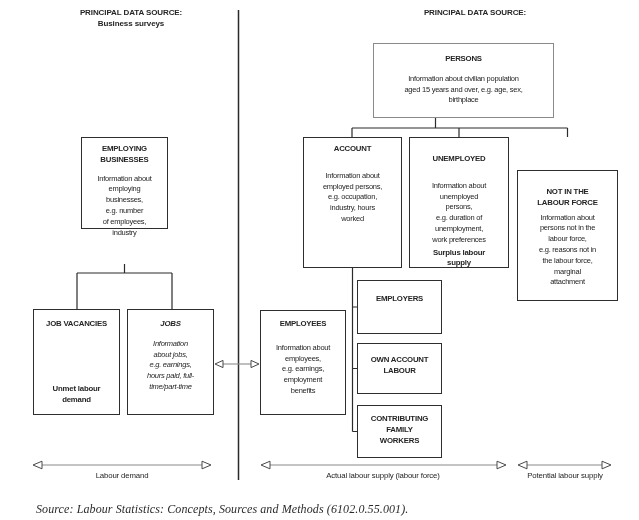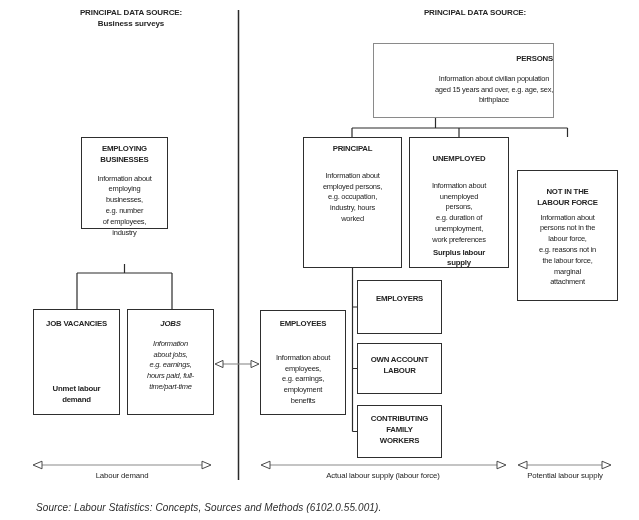--- a/index.html
+++ b/index.html
@@ -11,21 +11,21 @@
   .hdr{position:absolute;text-align:center;font-weight:bold;font-size:8px;line-height:10.5px;letter-spacing:-0.1px;}
   .box{
     position:absolute;box-sizing:border-box;border:1px solid #2e2e2e;background:#fff;
     text-align:center;display:flex;flex-direction:column;align-items:center;
   }
   .box.gray{border-color:#8a8a8a;}
   .btitle{font-weight:bold;font-size:7.8px;line-height:10.8px;letter-spacing:-0.2px;white-space:pre-line;}
   .bbody{font-size:7.5px;line-height:10.8px;letter-spacing:-0.25px;white-space:pre-line;}
   .bfoot{font-weight:bold;font-size:7.8px;line-height:10.8px;letter-spacing:-0.2px;white-space:pre-line;}
   .alabel{position:absolute;text-align:center;font-weight:normal;font-size:7.8px;line-height:10px;letter-spacing:-0.15px;}
-  .source{position:absolute;font-style:italic;font-size:10px;letter-spacing:0.1px;color:#2b2b2b;white-space:nowrap;}
+  .source{position:absolute;font-style:italic;font-size:12px;letter-spacing:0.1px;color:#2b2b2b;white-space:nowrap;font-family:Liberation Serif, serif;}
 </style>
 </head>
 <body>
 
 <div class="canvas">
 
   <svg class="wires" width="639" height="520" viewBox="0 0 639 520">
     <line x1="238.5" y1="10" x2="238.5" y2="480" stroke="#2a2a2a" stroke-width="1.5"></line>
 
     <path d="M435.5,118 V128 M352,128 H567.5 M352,128 V137 M459,128 V137 M567.5,128 V137" stroke="#2b2b2b" stroke-width="1.2" fill="none"></path>
@@ -60,29 +60,29 @@
   </svg>
 
   <div class="hdr" style="left:51px;top:8px;width:160px;">
     <div>PRINCIPAL DATA SOURCE:</div>
     <div>Business surveys</div>
   </div>
   <div class="hdr" style="left:395px;top:8px;width:160px;">
     <div>PRINCIPAL DATA SOURCE:</div>
   </div>
 
-  <div class="box gray" style="left:373px;top:43px;width:181px;height:75px;padding-top:10px;align-items:flex-end;">
+  <div class="box gray" style="left:373px;top:43px;width:181px;height:75px;padding-top:10px;">
     <div class="btitle" style="margin-bottom:9px;">PERSONS</div>
     <div class="bbody">Information about civilian population
 aged 15 years and over, e.g. age, sex,
 birthplace</div>
   </div>
 
   <div class="box" style="left:303px;top:137px;width:99px;height:131px;padding-top:6px;">
-    <div class="btitle" style="margin-bottom:16px;">PRINCIPAL</div>
+    <div class="btitle" style="margin-bottom:16px;">ACCOUNT</div>
     <div class="bbody">Information about
 employed persons,
 e.g. occupation,
 industry, hours
 worked</div>
   </div>
 
   <div class="box" style="left:409px;top:137px;width:100px;height:131px;padding-top:16px;">
     <div class="btitle" style="margin-bottom:16px;">UNEMPLOYED</div>
     <div class="bbody">Information about
@@ -127,21 +127,21 @@
   <div class="box" style="left:127px;top:309px;width:87px;height:106px;padding-top:9px;font-style:italic;">
     <div class="btitle" style="margin-bottom:9px;">JOBS</div>
     <div class="bbody">Information
 about jobs,
 e.g. earnings,
 hours paid, full-
 time/part-time</div>
   </div>
 
   <div class="box" style="left:260px;top:310px;width:86px;height:105px;padding-top:8px;">
-    <div class="btitle" style="margin-bottom:23px;">EMPLOYEES</div>
+    <div class="btitle" style="margin-bottom:13px;">EMPLOYEES</div>
     <div class="bbody">Information about
 employees,
 e.g. earnings,
 employment
 benefits</div>
   </div>
 
   <div class="box" style="left:357px;top:280px;width:85px;height:54px;padding-top:13px;">
     <div class="btitle">EMPLOYERS</div>
   </div>

